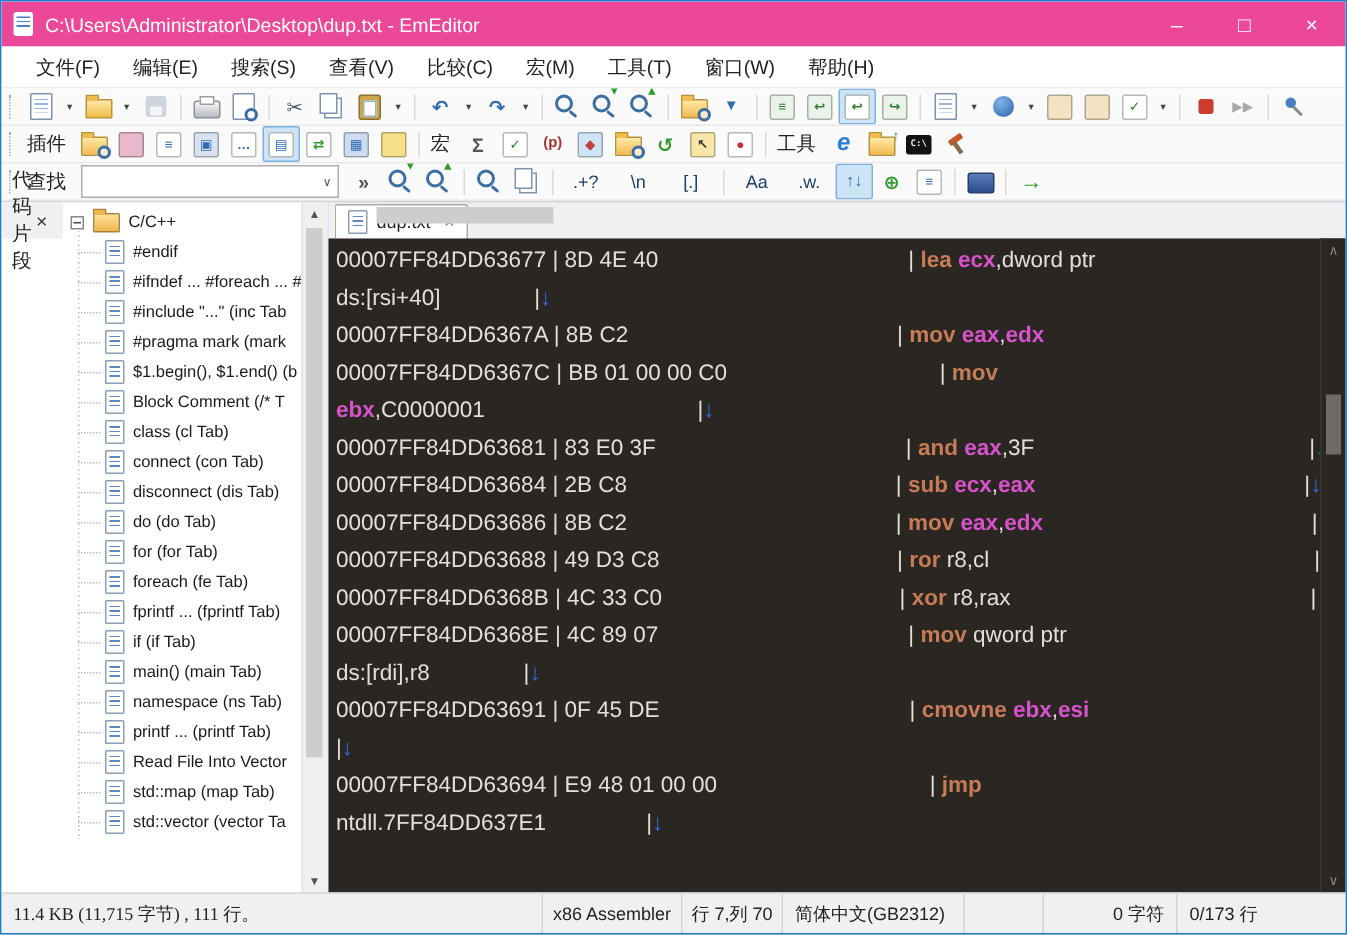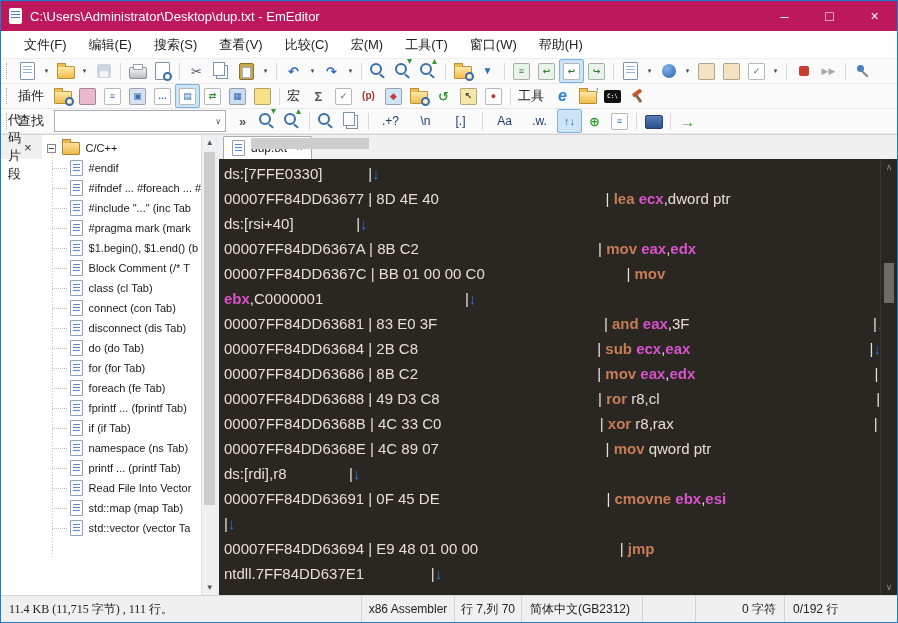--- a/index.html
+++ b/index.html
@@ -1,19 +1,19 @@
 <!DOCTYPE html>
 <html><head>
 <meta charset="utf-8">
 <style>
   html,body{margin:0;padding:0;background:#d0d0d0;font-family:"Liberation Sans","DejaVu Sans",sans-serif;}
   .window{width:898px;height:623px;box-sizing:border-box;border:1px solid #1581d2;background:#f5f5f5;
     display:flex;flex-direction:column;overflow:hidden;position:relative;}
   
-  .titlebar{height:30px;min-height:30px;background:#be185d;color:#fff;display:flex;align-items:center;}
+  .titlebar{height:30px;min-height:30px;background:#ec4899;color:#fff;display:flex;align-items:center;}
   .title-icon{width:13px;height:16px;background:#fff;border-radius:2px;margin:0 8px;position:relative;}
   .title-icon::after{content:"";position:absolute;left:2px;right:2px;top:3px;height:9px;
     background:repeating-linear-gradient(to bottom,#4a7fc0 0 1px,transparent 1px 3px);}
   .title-text{flex:1;font-size:13px;white-space:nowrap;overflow:hidden;}
   .win-btn{width:45px;height:30px;display:flex;align-items:center;justify-content:center;font-size:14px;}
   
   .menubar{height:27px;min-height:27px;background:#fff;display:flex;align-items:center;padding-left:12px;
     font-size:13px;color:#222;border-bottom:1px solid #ededed;}
   .menu-item{padding:0 11px;height:100%;display:flex;align-items:center;}
   
@@ -469,20 +469,25 @@
               <span>fprintf ...  (fprintf Tab)</span>
             </div>
             <div class="tree-row tree-item">
               <span class="tree-guide"></span>
               <span class="snip-icon"></span>
               <span>if  (if Tab)</span>
             </div>
             <div class="tree-row tree-item">
               <span class="tree-guide"></span>
               <span class="snip-icon"></span>
+              <span>main()  (main Tab)</span>
+            </div>
+            <div class="tree-row tree-item">
+              <span class="tree-guide"></span>
+              <span class="snip-icon"></span>
               <span>namespace  (ns Tab)</span>
             </div>
             <div class="tree-row tree-item">
               <span class="tree-guide"></span>
               <span class="snip-icon"></span>
               <span>printf ...  (printf Tab)</span>
             </div>
             <div class="tree-row tree-item">
               <span class="tree-guide"></span>
               <span class="snip-icon"></span>
@@ -522,21 +527,20 @@
     <div class="editor-area">
       <div class="tabbar">
         <div class="tab">
           <span class="snip-icon"></span>
           <span>dup.txt</span>
           <span class="tab-close">×</span>
         </div>
       </div>
       <div class="editor-wrap">
         <div class="editor" id="editor">
-            <div class="ed-row"><span class="c-t">ds:[7FFE0330]           |</span><span class="c-b">↓</span></div>
             <div class="ed-row"><span class="c-t">00007FF84DD63677 | 8D 4E 40                                        | </span><span class="c-m">lea </span><span class="c-r">ecx</span><span class="c-t">,dword ptr </span></div>
             <div class="ed-row"><span class="c-t">ds:[rsi+40]               |</span><span class="c-b">↓</span></div>
             <div class="ed-row"><span class="c-t">00007FF84DD6367A | 8B C2                                           | </span><span class="c-m">mov </span><span class="c-r">eax</span><span class="c-t">,</span><span class="c-r">edx</span><span class="c-t">                                            |</span></div>
             <div class="ed-row"><span class="c-t">00007FF84DD6367C | BB 01 00 00 C0                                  | </span><span class="c-m">mov </span></div>
             <div class="ed-row"><span class="c-r">ebx</span><span class="c-t">,C0000001                                  |</span><span class="c-b">↓</span></div>
             <div class="ed-row"><span class="c-t">00007FF84DD63681 | 83 E0 3F                                        | </span><span class="c-m">and </span><span class="c-r">eax</span><span class="c-t">,3F                                            |</span><span class="c-b">↓</span></div>
             <div class="ed-row"><span class="c-t">00007FF84DD63684 | 2B C8                                           | </span><span class="c-m">sub </span><span class="c-r">ecx</span><span class="c-t">,</span><span class="c-r">eax</span><span class="c-t">                                           |</span><span class="c-b">↓</span></div>
             <div class="ed-row"><span class="c-t">00007FF84DD63686 | 8B C2                                           | </span><span class="c-m">mov </span><span class="c-r">eax</span><span class="c-t">,</span><span class="c-r">edx</span><span class="c-t">                                           |</span><span class="c-b">↓</span></div>
             <div class="ed-row"><span class="c-t">00007FF84DD63688 | 49 D3 C8                                      | </span><span class="c-m">ror </span><span class="c-t">r8,cl                                                    |</span></div>
             <div class="ed-row"><span class="c-t">00007FF84DD6368B | 4C 33 C0                                      | </span><span class="c-m">xor </span><span class="c-t">r8,rax                                                |</span><span class="c-b">↓</span></div>
@@ -559,16 +563,16 @@
 
   </div>
 
   <div class="statusbar">
     <div class="st-cell st-left">11.4 KB (11,715 字节) , 111 行。</div>
     <div class="st-cell st-syntax">x86 Assembler</div>
     <div class="st-cell st-pos">行 7,列 70</div>
     <div class="st-cell st-enc">简体中文(GB2312)</div>
     <div class="st-cell st-gap"></div>
     <div class="st-cell st-chars">0 字符</div>
-    <div class="st-cell st-lines">0/192 行</div>
+    <div class="st-cell st-lines">0/173 行</div>
   </div>
 
 </div>
 
 </body></html>

